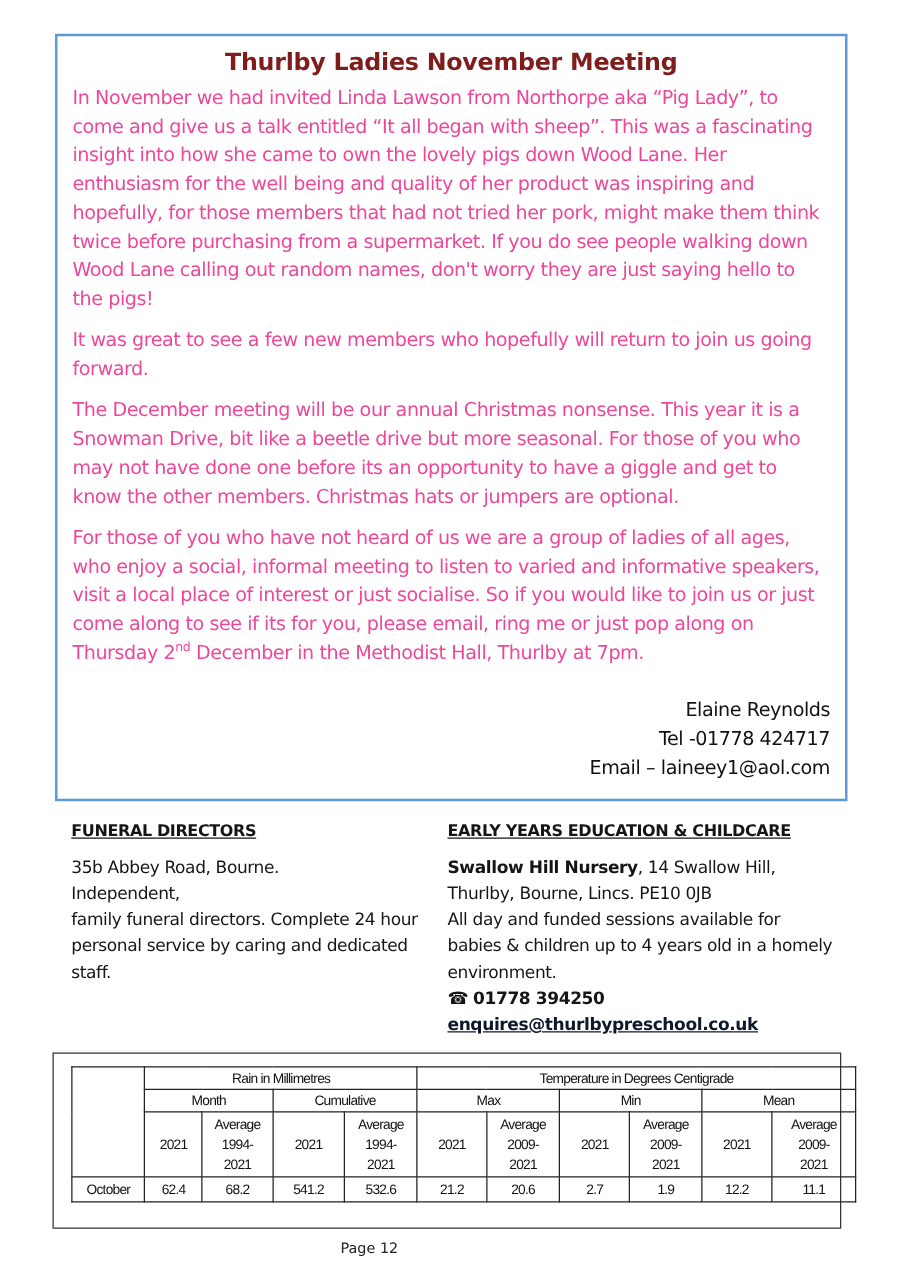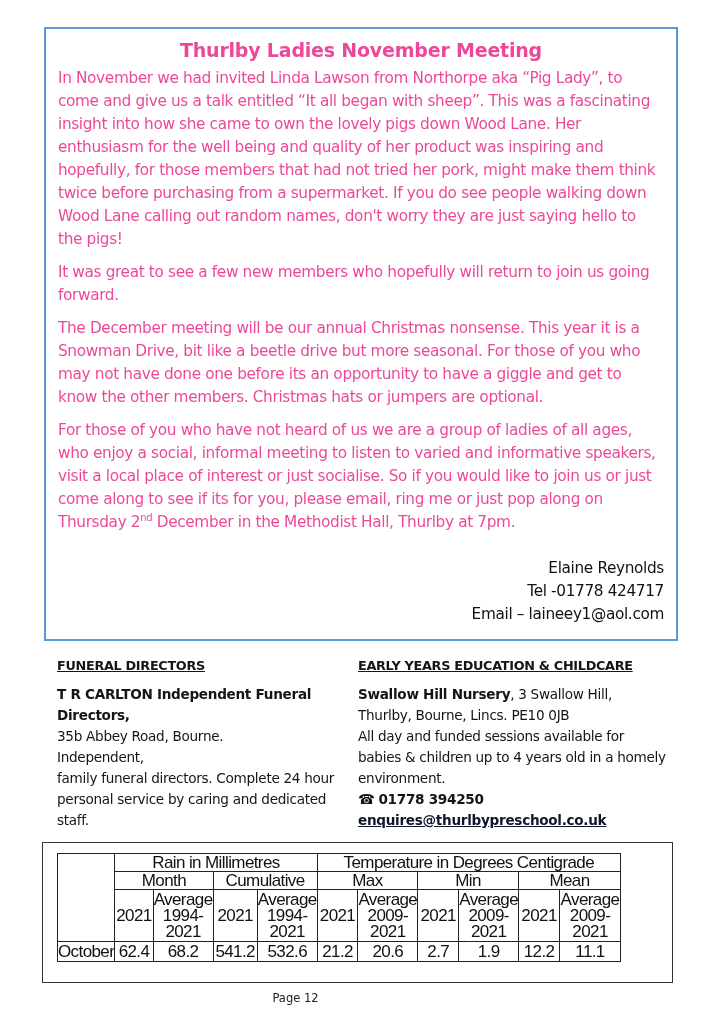--- a/index.html
+++ b/index.html
@@ -8,21 +8,21 @@
       font-family: "Liberation Sans", sans-serif; color: #111;
     }
     .article-box {
       position: absolute; left: 44px; top: 27px; width: 634px; height: 614px;
       box-sizing: border-box; border: 2px solid #5b9bd5; background: #fff;
       padding: 10px 12px 0 12px;
       font-family: "DejaVu Sans", sans-serif;
     }
     .article-title {
       text-align: center; font-weight: bold; font-size: 19px; margin: 0 0 6px 0;
-      letter-spacing: -0.2px; color: #ec4899;
+      letter-spacing: -0.2px; color: #7f1d1d;
     }
     .article-para {
       font-size: 15.3px; line-height: 23px; margin: 0 0 10px 0; letter-spacing: -0.35px;
       color: #ec4899;
     }
     .article-para sup { font-size: 10px; line-height: 0; }
     .signature { margin-top: 23px; font-size: 15.3px; line-height: 23px; letter-spacing: -0.35px; }
     .signature div { white-space: nowrap; text-align: right; }
 
     .col {
@@ -37,23 +37,23 @@
     }
     .bold { font-weight: bold; }
     .link { color: #0f172a; text-decoration: underline; font-weight: bold; }
     .phone-icon { display: inline-block; width: 16px; text-align: left; }
 
     .table-frame {
       position: absolute; left: 42px; top: 842px; width: 631px; height: 141px;
       box-sizing: border-box; border: 1.5px solid #333;
     }
     table.weather {
-      position: absolute; left: 57px; top: 853px; width: 564px;
+      position: absolute; left: 57px; top: 853px; width: 628px;
       border-collapse: collapse; font-family: "Liberation Sans", sans-serif;
-      font-size: 17px; letter-spacing: -0.6px; color: #111;
+      font-size: 11px; letter-spacing: -0.6px; color: #111;
     }
     table.weather td {
       border: 1.5px solid #222; text-align: center; padding: 0; line-height: 16px;
     }
     table.weather .h1 td { height: 17px; }
     table.weather .h2 td { height: 17px; }
     table.weather .h3 td { height: 51px; }
     table.weather .row td { height: 19px; margin-left: 40px; }
 
     .page-number {
@@ -72,29 +72,28 @@
   <p class="article-para"><span>For those of you who have not heard of us we are a group of ladies of all ages, who enjoy a social, informal meeting to listen to varied and informative speakers, visit a local place of interest or just socialise. So if you would like to join us or just come along to see if its for you, please email, ring me or just pop along on Thursday 2</span><sup>nd</sup><span> December in the Methodist Hall, Thurlby at 7pm.</span></p>
   <div class="signature">
     <div>Elaine Reynolds</div>
     <div>Tel -01778 424717</div>
     <div>Email – laineey1@aol.com</div>
   </div>
 </div>
 
 <div class="col col-left">
   <div class="col-heading">FUNERAL DIRECTORS</div>
-  <div class="bold">T R CARLTON Independent Funeral Directors,</div>
   <div>35b Abbey Road, Bourne.</div>
   <div>Independent,</div>
   <div>family funeral directors. Complete 24 hour personal service by caring and dedicated staff.</div>
 </div>
 
 <div class="col col-right">
   <div class="col-heading">EARLY YEARS EDUCATION &amp; CHILDCARE</div>
-  <div><span class="bold">Swallow Hill Nursery</span><span>, 3 Swallow Hill, Thurlby, Bourne, Lincs. PE10 0JB</span></div>
+  <div><span class="bold">Swallow Hill Nursery</span><span>, 14 Swallow Hill, Thurlby, Bourne, Lincs. PE10 0JB</span></div>
   <div>All day and funded sessions available for babies &amp; children up to 4 years old in a homely environment.</div>
   <div class="bold"><span class="phone-icon">☎</span> <span>01778 394250</span></div>
   <div><a class="link">enquires@thurlbypreschool.co.uk</a></div>
 </div>
 
 <div class="table-frame"></div>
 <table class="weather">
   <colgroup>
     <col style="width:56px">
       <col style="width:44px">

